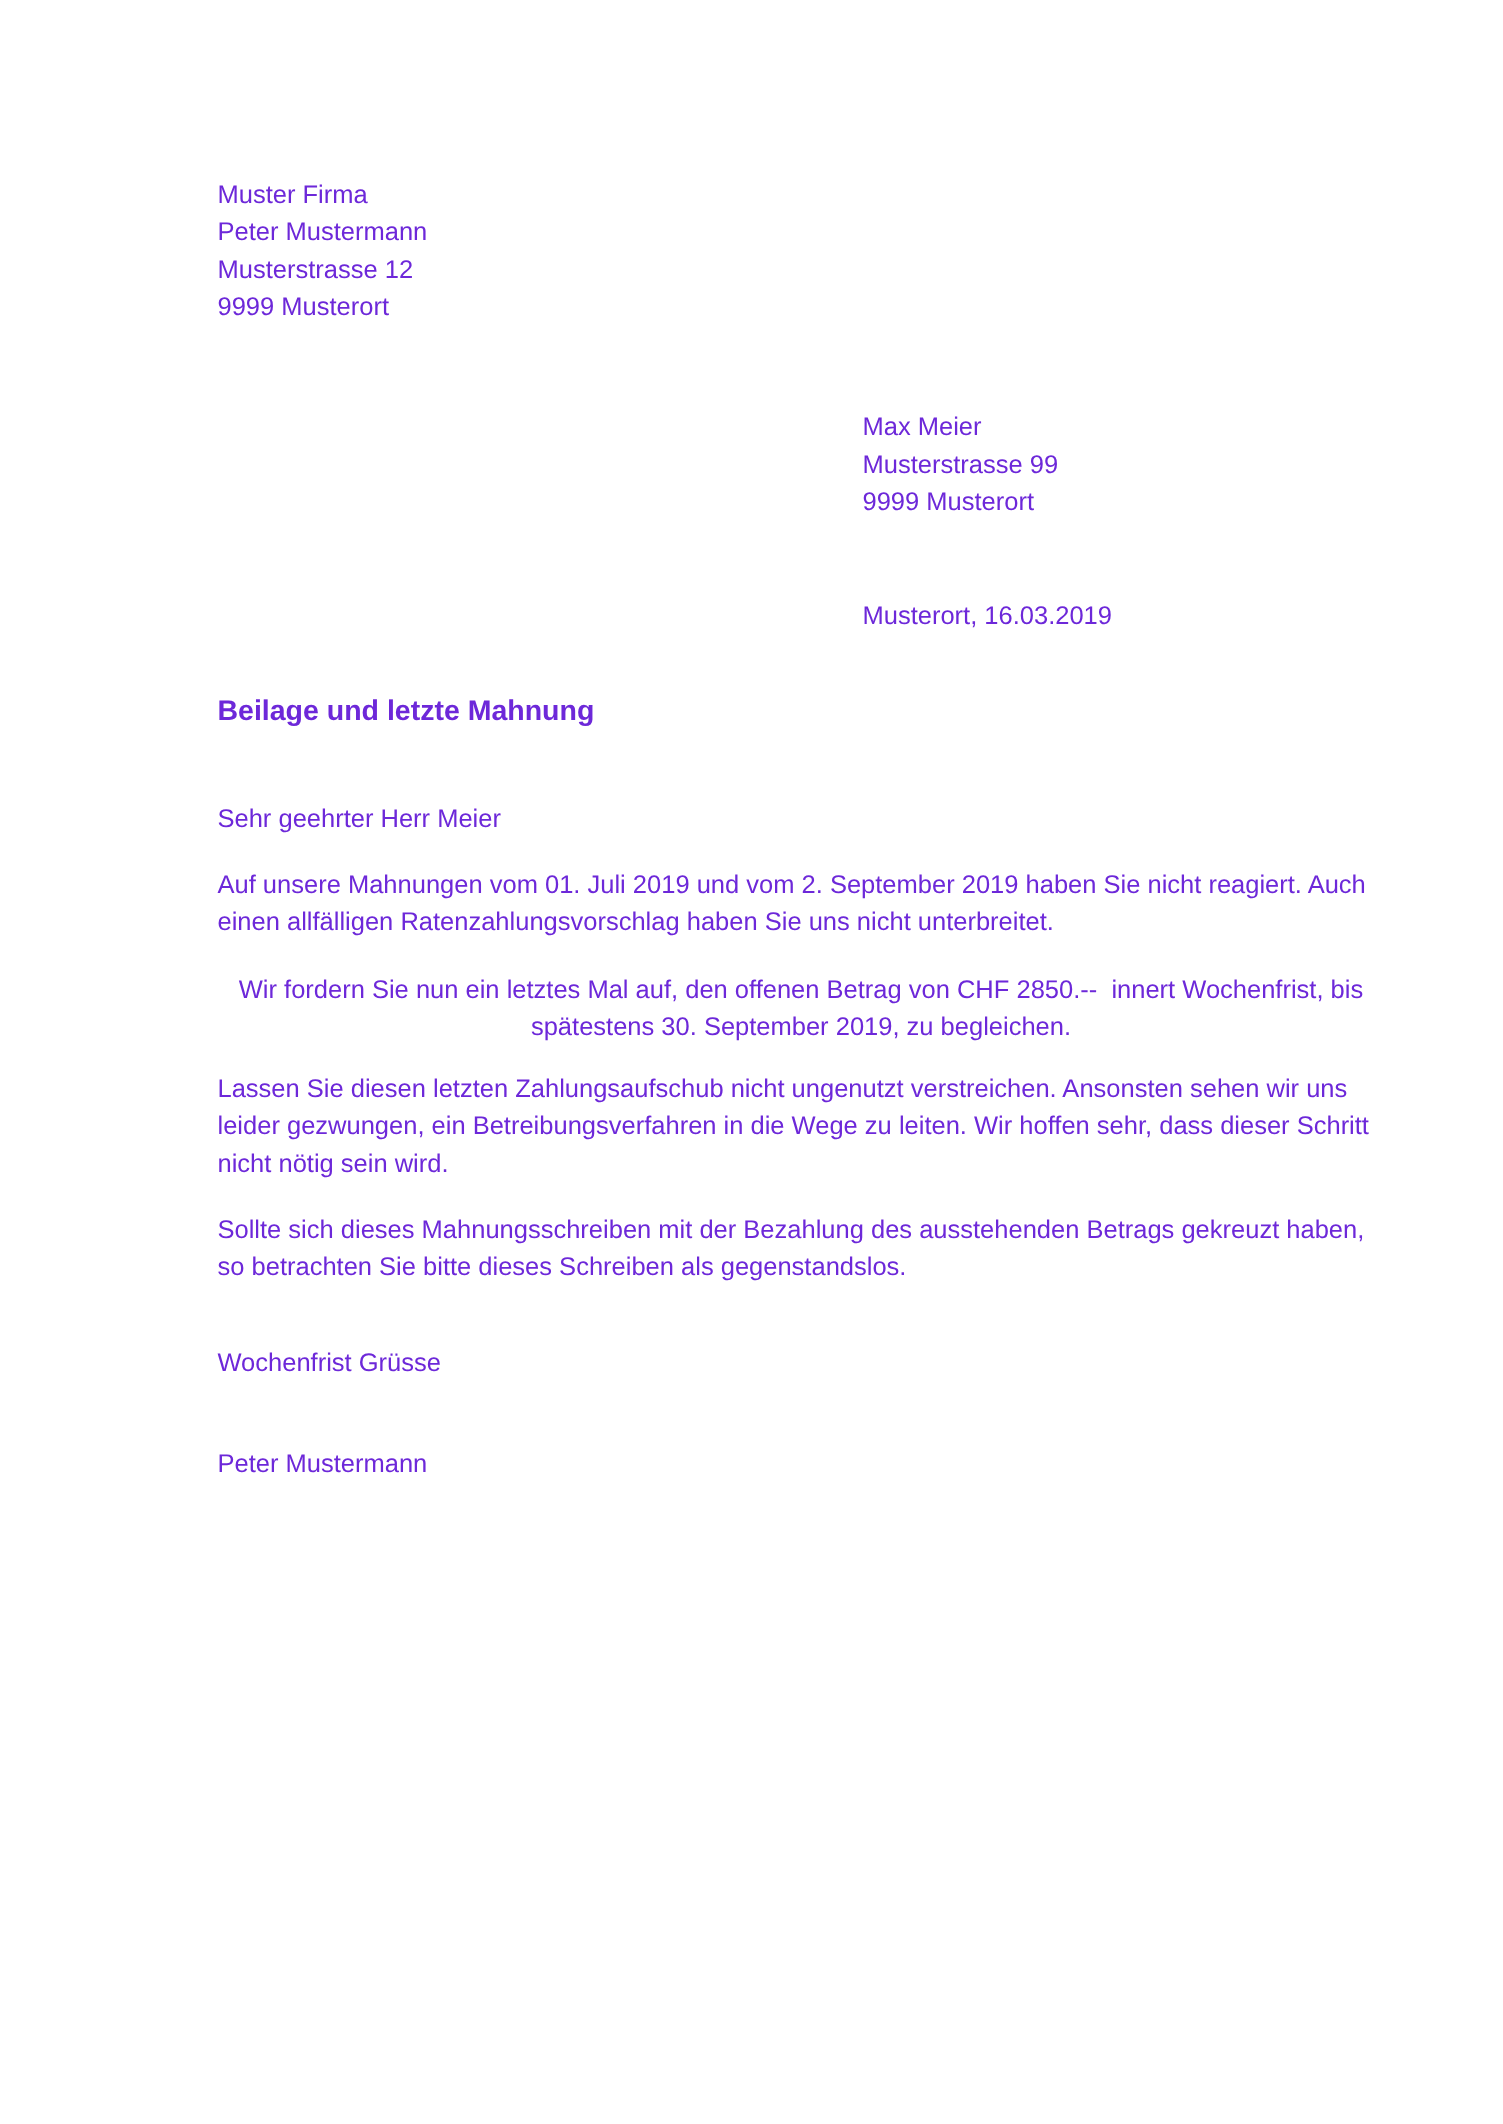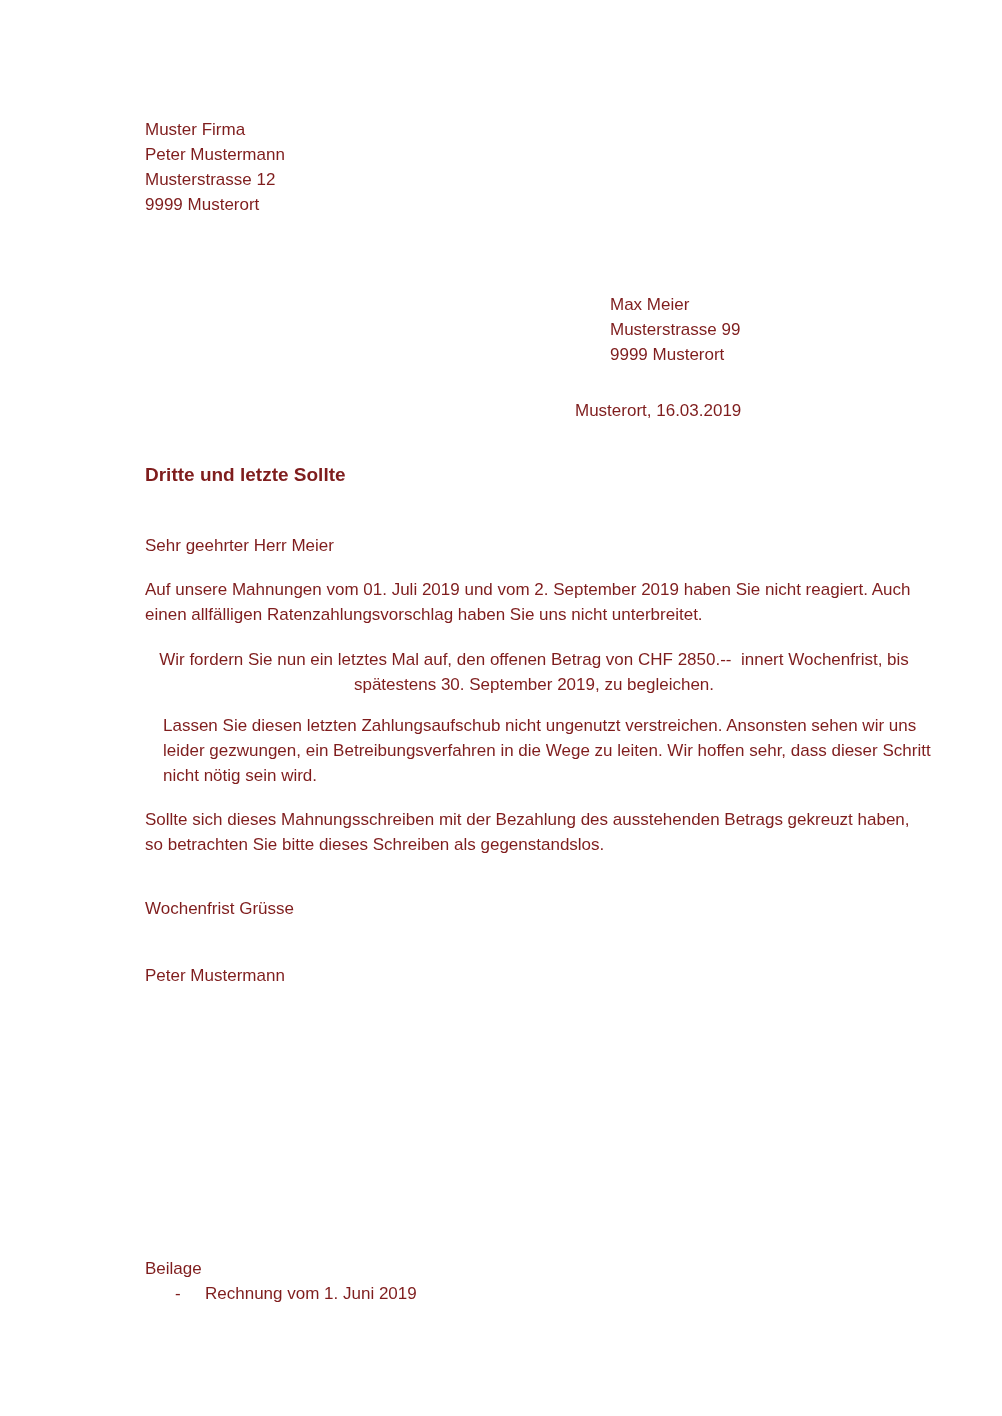--- a/index.html
+++ b/index.html
@@ -8,45 +8,45 @@
     padding: 0;
     background: #e9e9e9;
   }
   .page {
     position: relative;
     width: 1002px;
     height: 1416px;
     margin: 0 auto;
     background: #ffffff;
     font-family: "Liberation Sans", "DejaVu Sans", sans-serif;
-    color: #7f1d1d;
+    color: #6d28d9;
     font-size: 17px;
     line-height: 25px;
     overflow: hidden;
   }
   .block { position: absolute; left: 145px; }
   .addr-line { white-space: pre; }
   .sender-block    { top: 117px; }
-  .recipient-block { top: 292px; left: 575px; margin-left: 35px; }
+  .recipient-block { top: 272px; left: 575px; }
   .date-line       { top: 398px; left: 575px; text-align: center; }
   .subject-line {
     top: 462px;
     font-weight: bold;
     font-size: 19px;
     margin: 0;
   }
   .salutation { top: 533px; }
   .para {
     width: 778px;
     margin: 0;
     white-space: pre-wrap;
   }
   .para-1 { top: 577px; }
   .para-2 { top: 647px; text-align: center; }
-  .para-3 { top: 713px; margin-left: 18px; }
+  .para-3 { top: 713px; }
   .para-4 { top: 807px; }
   .closing        { top: 896px; }
   .signature-name { top: 963px; }
   .enclosure-block { top: 1256px; width: 700px; }
   .enclosure-item {
     display: flex;
     align-items: baseline;
   }
   .enclosure-dash {
     margin-left: 30px;
@@ -67,34 +67,27 @@
   </div>
 
   <div class="block recipient-block">
     <div class="addr-line">Max Meier</div>
     <div class="addr-line">Musterstrasse 99</div>
     <div class="addr-line">9999 Musterort</div>
   </div>
 
   <div class="block date-line">Musterort, 16.03.2019</div>
 
-  <h1 class="block subject-line">Dritte und letzte Sollte</h1>
+  <h1 class="block subject-line">Beilage und letzte Mahnung</h1>
 
   <div class="block salutation">Sehr geehrter Herr Meier</div>
 
   <p class="block para para-1">Auf unsere Mahnungen vom 01. Juli 2019 und vom 2. September 2019 haben Sie nicht reagiert. Auch einen allfälligen Ratenzahlungsvorschlag haben Sie uns nicht unterbreitet.</p>
   <p class="block para para-2">Wir fordern Sie nun ein letztes Mal auf, den offenen Betrag von CHF 2850.--  innert Wochenfrist, bis spätestens 30. September 2019, zu begleichen.</p>
   <p class="block para para-3">Lassen Sie diesen letzten Zahlungsaufschub nicht ungenutzt verstreichen. Ansonsten sehen wir uns leider gezwungen, ein Betreibungsverfahren in die Wege zu leiten. Wir hoffen sehr, dass dieser Schritt nicht nötig sein wird.</p>
   <p class="block para para-4">Sollte sich dieses Mahnungsschreiben mit der Bezahlung des ausstehenden Betrags gekreuzt haben, so betrachten Sie bitte dieses Schreiben als gegenstandslos.</p>
 
   <div class="block closing">Wochenfrist Grüsse</div>
 
   <div class="block signature-name">Peter Mustermann</div>
 
-  <div class="block enclosure-block">
-    <div>Beilage</div>
-    <div class="enclosure-item">
-      <span class="enclosure-dash">-</span>
-      <span>Rechnung vom 1. Juni 2019</span>
-    </div>
-  </div>
 
 </div>
 
 </body></html>

